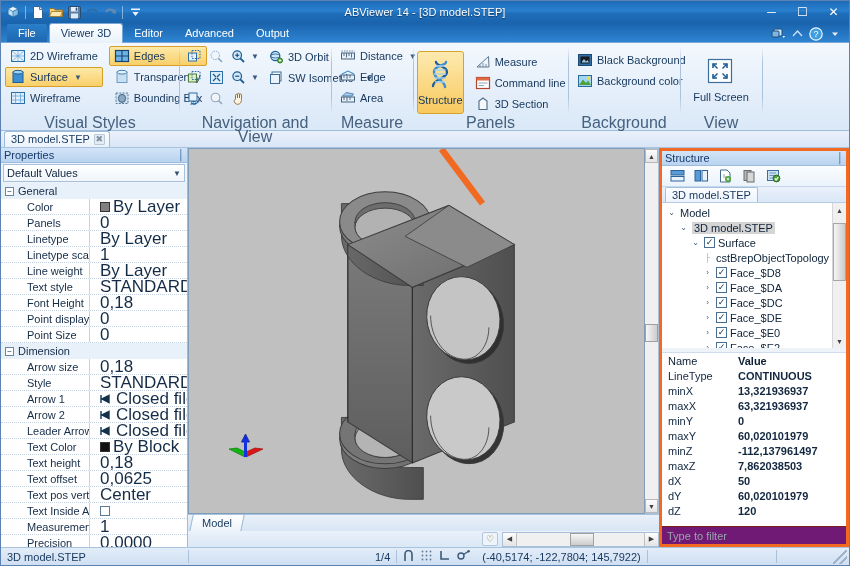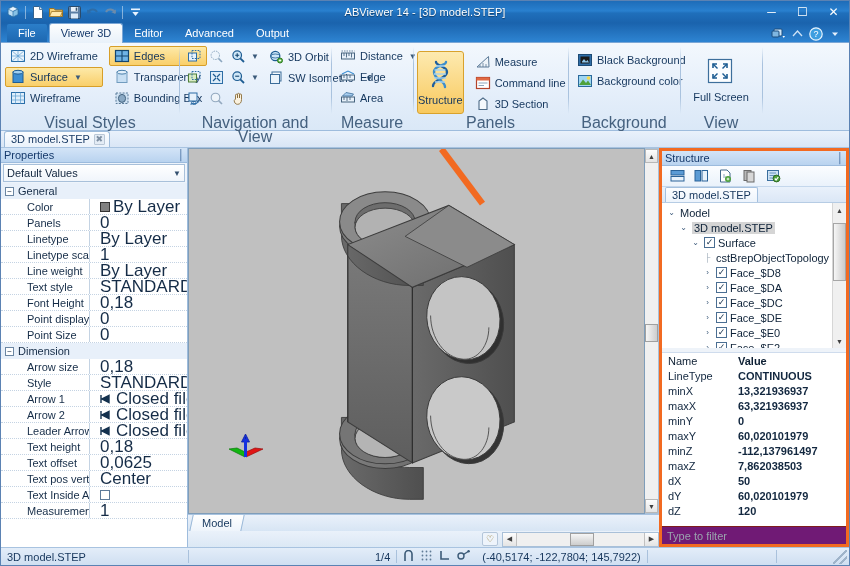--- a/index.html
+++ b/index.html
@@ -854,40 +854,51 @@
           <div class="pval">
             <span>
               <svg width="13" height="10" viewBox="0 0 13 10">
                   <path d="M1 1 L1 9 M2 5 L9 1.5 L9 8.5 Z" stroke="#14314e" stroke-width="1.4" fill="#14314e"></path>
                 </svg>
             </span>
             <span>Closed filed</span>
           </div>
         </div>
         <div class="prow">
+          <div class="pname">Text Color</div>
+          <div class="pval">
+            <span class="swatch" style="background:#111111"></span>
+            <span>By Block</span>
+          </div>
+        </div>
+        <div class="prow">
           <div class="pname">Text height</div>
           <div class="pval">0,18</div>
         </div>
         <div class="prow">
           <div class="pname">Text offset</div>
           <div class="pval">0,0625</div>
         </div>
         <div class="prow">
           <div class="pname">Text pos vert</div>
           <div class="pval">Center</div>
         </div>
         <div class="prow">
           <div class="pname">Text Inside Alig</div>
           <div class="pval">
             <span class="chkbox-sm"></span>
           </div>
         </div>
         <div class="prow">
           <div class="pname">Measurements</div>
           <div class="pval">1</div>
+        </div>
+        <div class="prow">
+          <div class="pname">Precision</div>
+          <div class="pval">0.0000</div>
         </div>
 
         <div style="position:absolute;left:0;right:0;bottom:0;top:449px;background:#eaf1fa"></div>
       </div>
     </div>
 
     <div class="viewwrap">
       <div class="viewrow">
         <div class="viewport">
 

